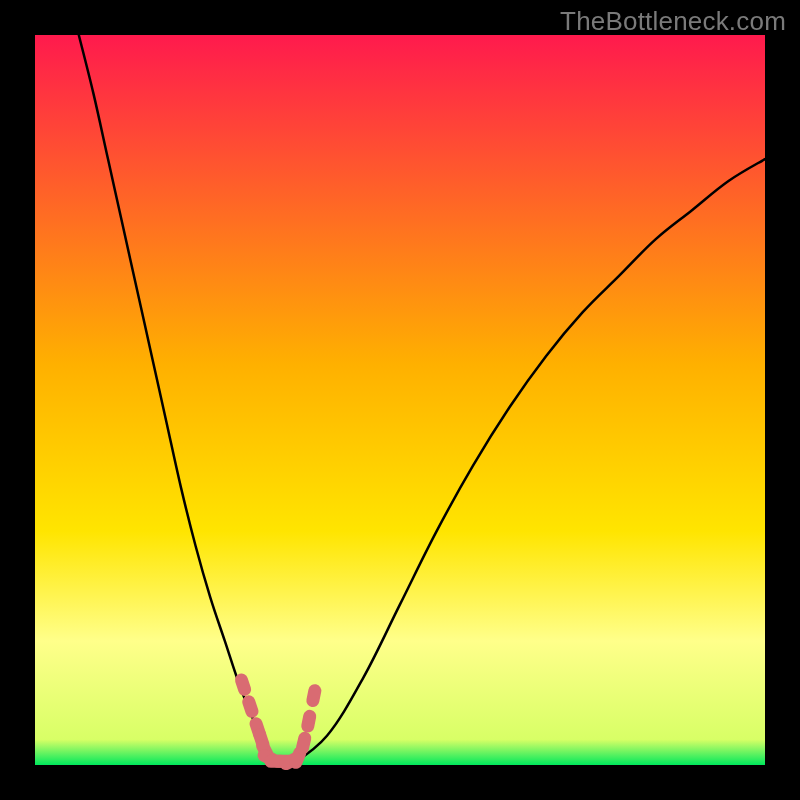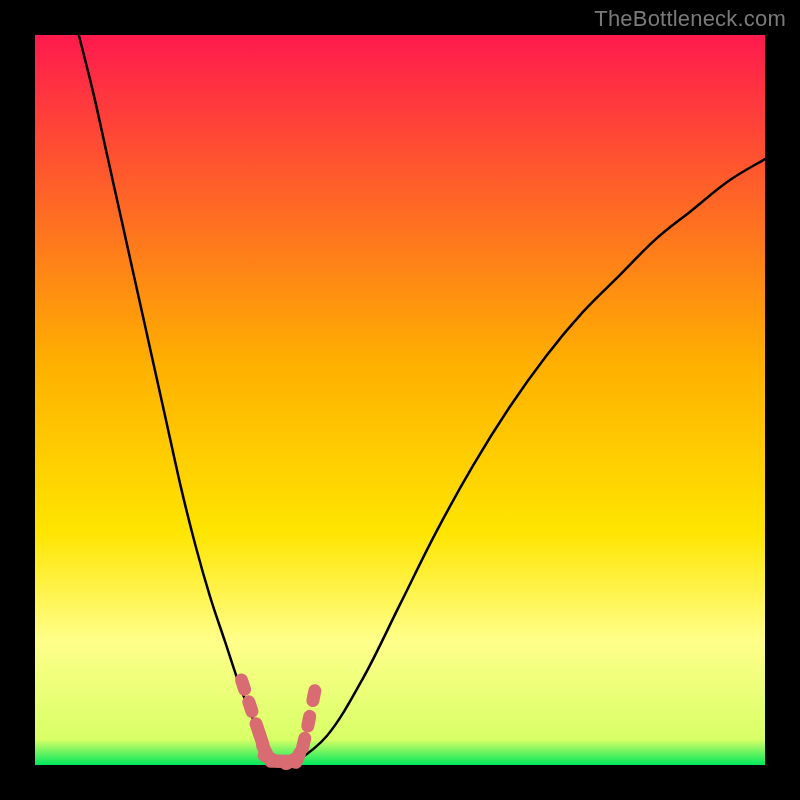--- a/index.html
+++ b/index.html
@@ -13,21 +13,21 @@
   .frame {
     position: relative;
     width: 800px;
     height: 800px;
     background: #000;
   }
   .attribution {
     position: absolute;
     top: 6px;
     right: 14px;
-    font-size: 22px;
+    font-size: 26px;
     color: #7a7a7a;
     letter-spacing: 0.2px;
     user-select: none;
   }
   svg {
     position: absolute;
     left: 0;
     top: 0;
   }
 </style>

